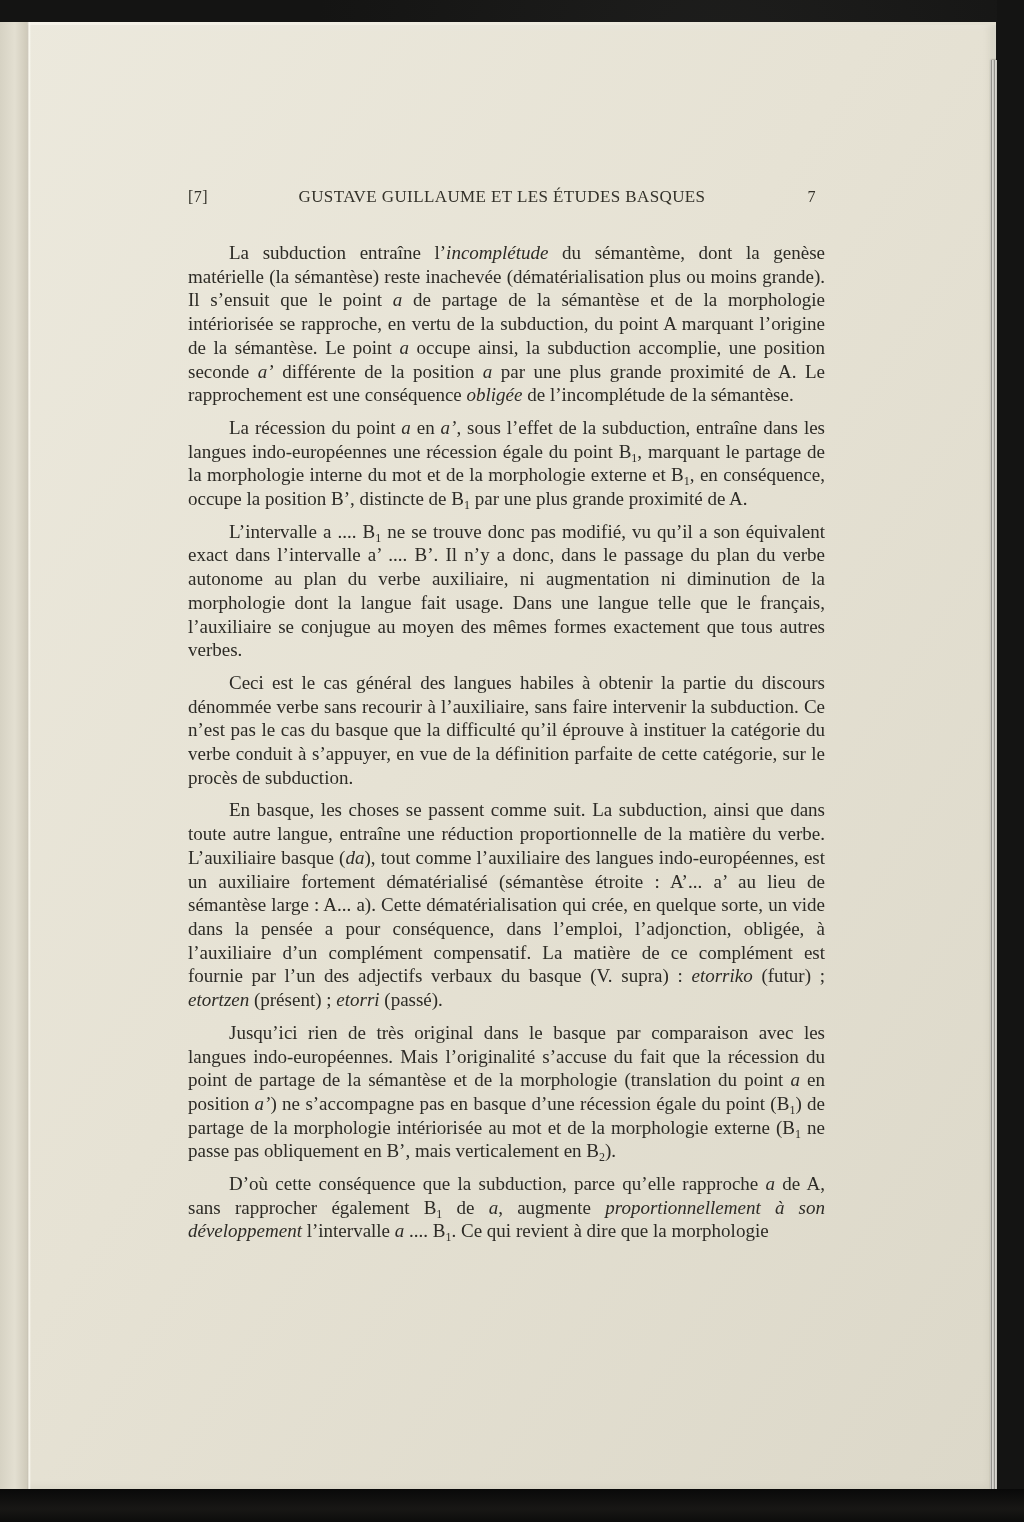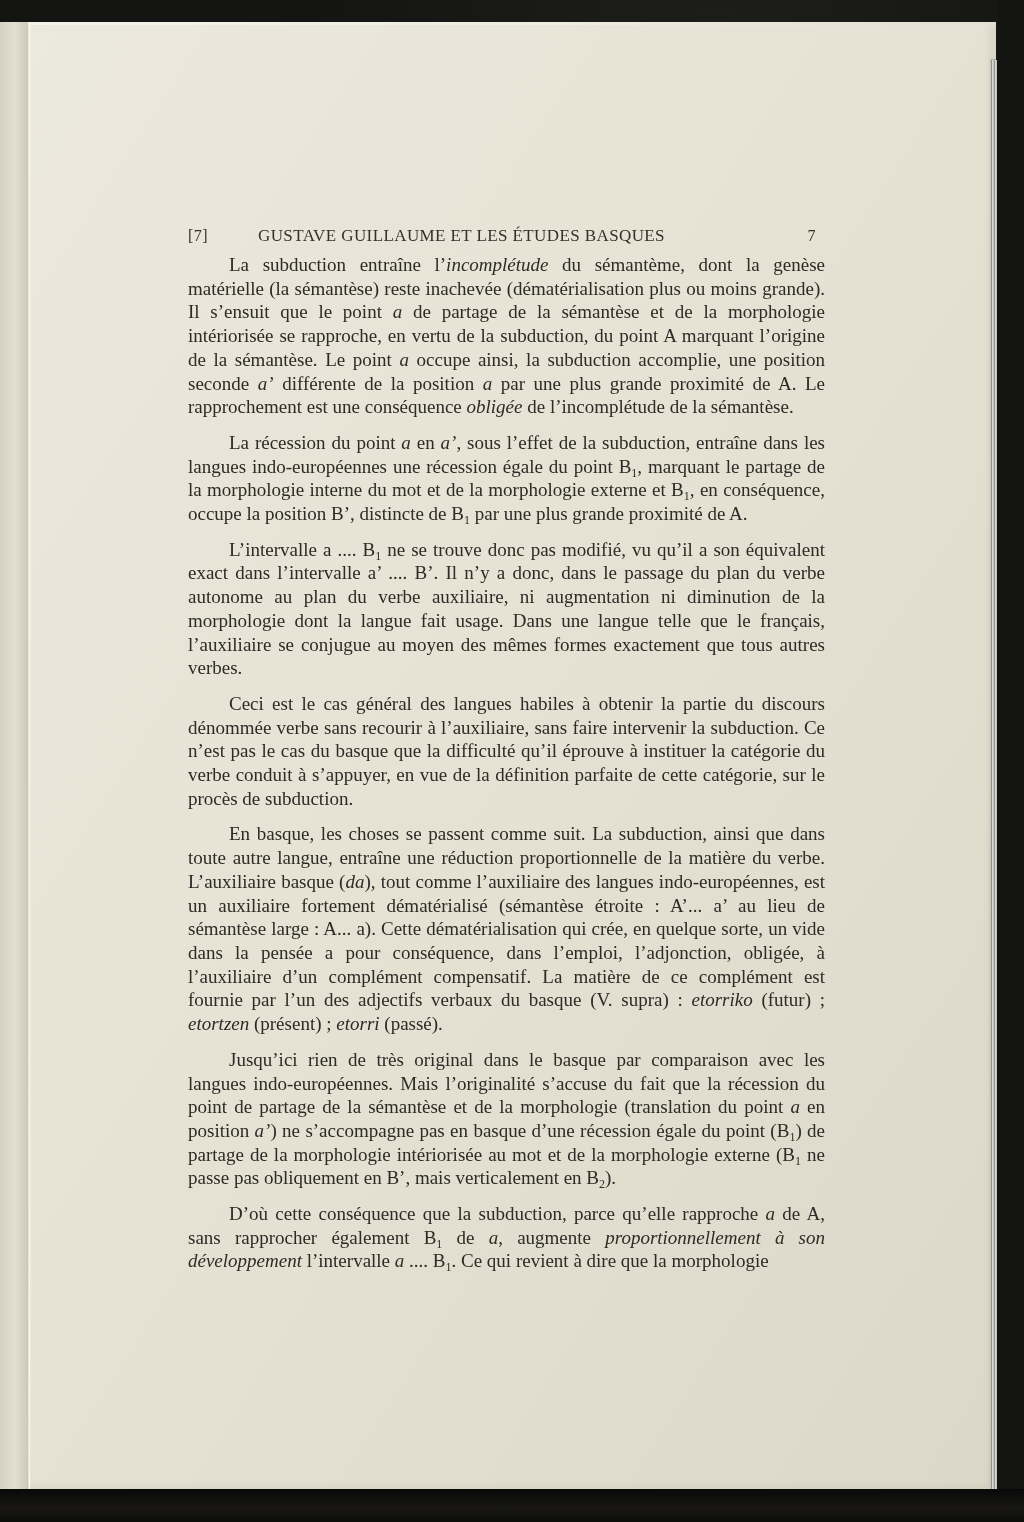--- a/index.html
+++ b/index.html
@@ -44,29 +44,29 @@
     position:absolute;left:990px;top:60px;width:7px;height:1429px;
     background:repeating-linear-gradient(90deg,#c8c6c0 0 1px,#93918c 1px 2px,#d8d6d0 2px 3px);
     box-shadow:1px 0 2px rgba(0,0,0,.6);
   }
   .page-header{
     position:absolute;left:188px;top:165px;width:638px;
     display:flex;align-items:baseline;
     font-size:17px;letter-spacing:.4px;color:#333129;
   }
   .page-header .bracket{width:70px;text-align:left;font-size:16px;}
-  .page-header .title{flex:1;text-align:left;margin-top:39px;}
+  .page-header .title{flex:1;text-align:center;}
   .page-header .pageno{width:70px;text-align:right;padding-right:10px;font-size:16px;}
   .text-block{
     position:absolute;left:188px;top:219px;width:637px;
     font-size:19px;line-height:23.7px;
     text-align:justify;
     color:var(--ink);
   }
-  .para{margin:12px 0 9px 0;text-indent:41px;}
+  .para{margin:0 0 9px 0;text-indent:41px;}
   .it{font-style:italic;}
   .sb{font-size:12px;vertical-align:-4px;line-height:0;}
   .bottom-cover{
     position:absolute;left:0;top:1489px;width:1024px;height:33px;
     background:linear-gradient(180deg,#090909, #181715 60%, #0c0c0b);
   }
   .right-void{
     position:absolute;left:997px;top:0;width:27px;height:1522px;
     background:var(--bg);
   }

